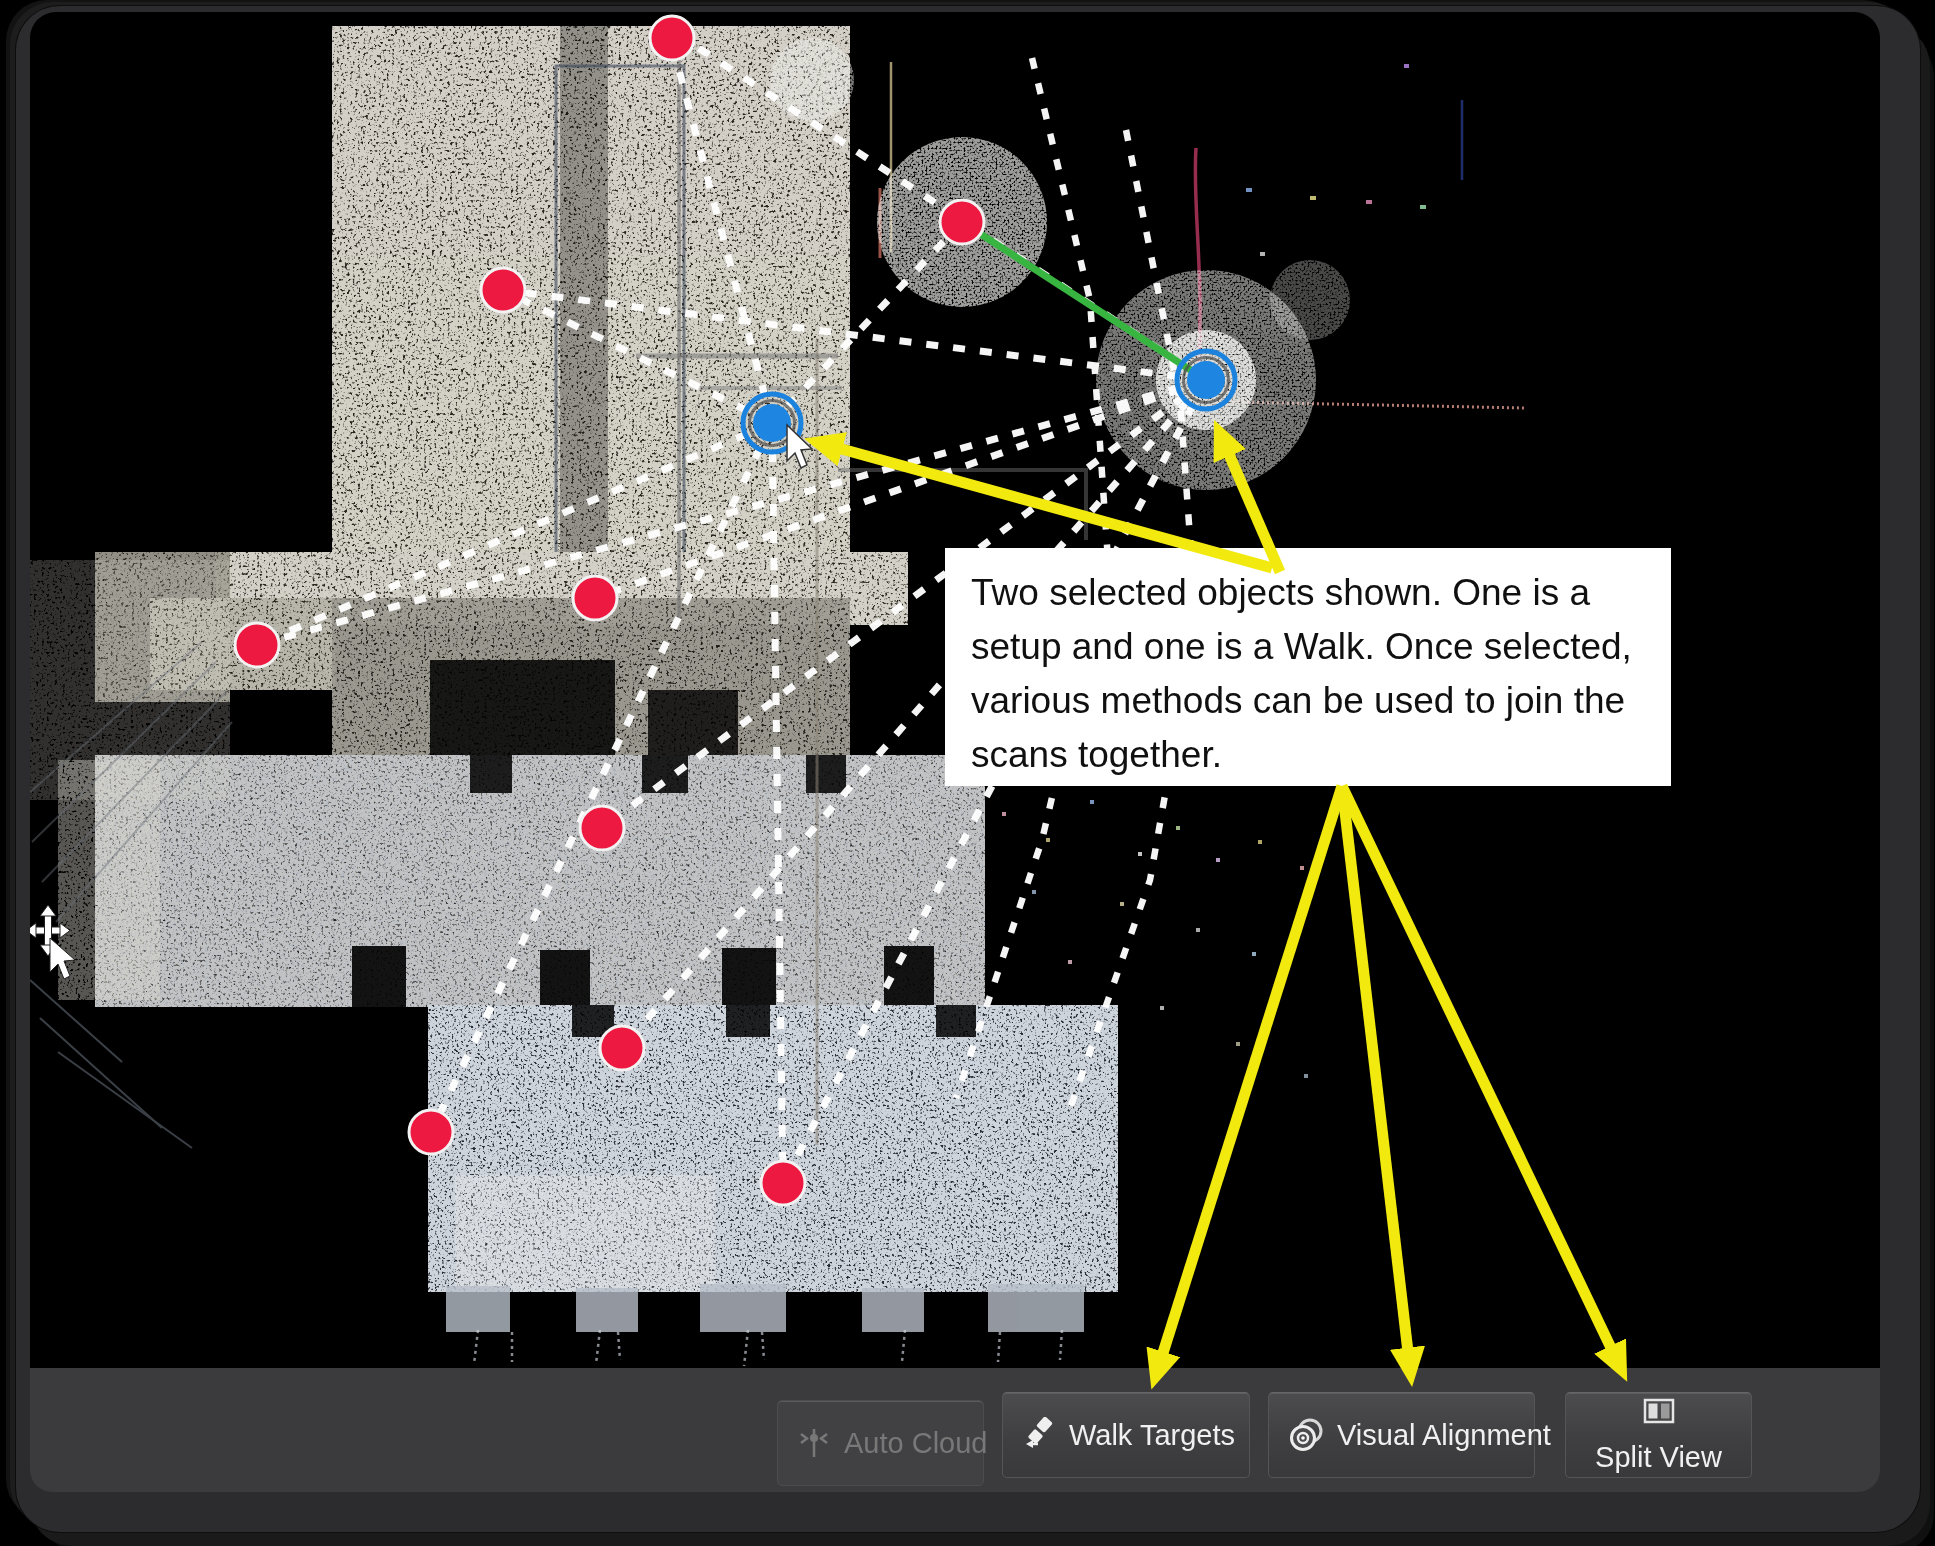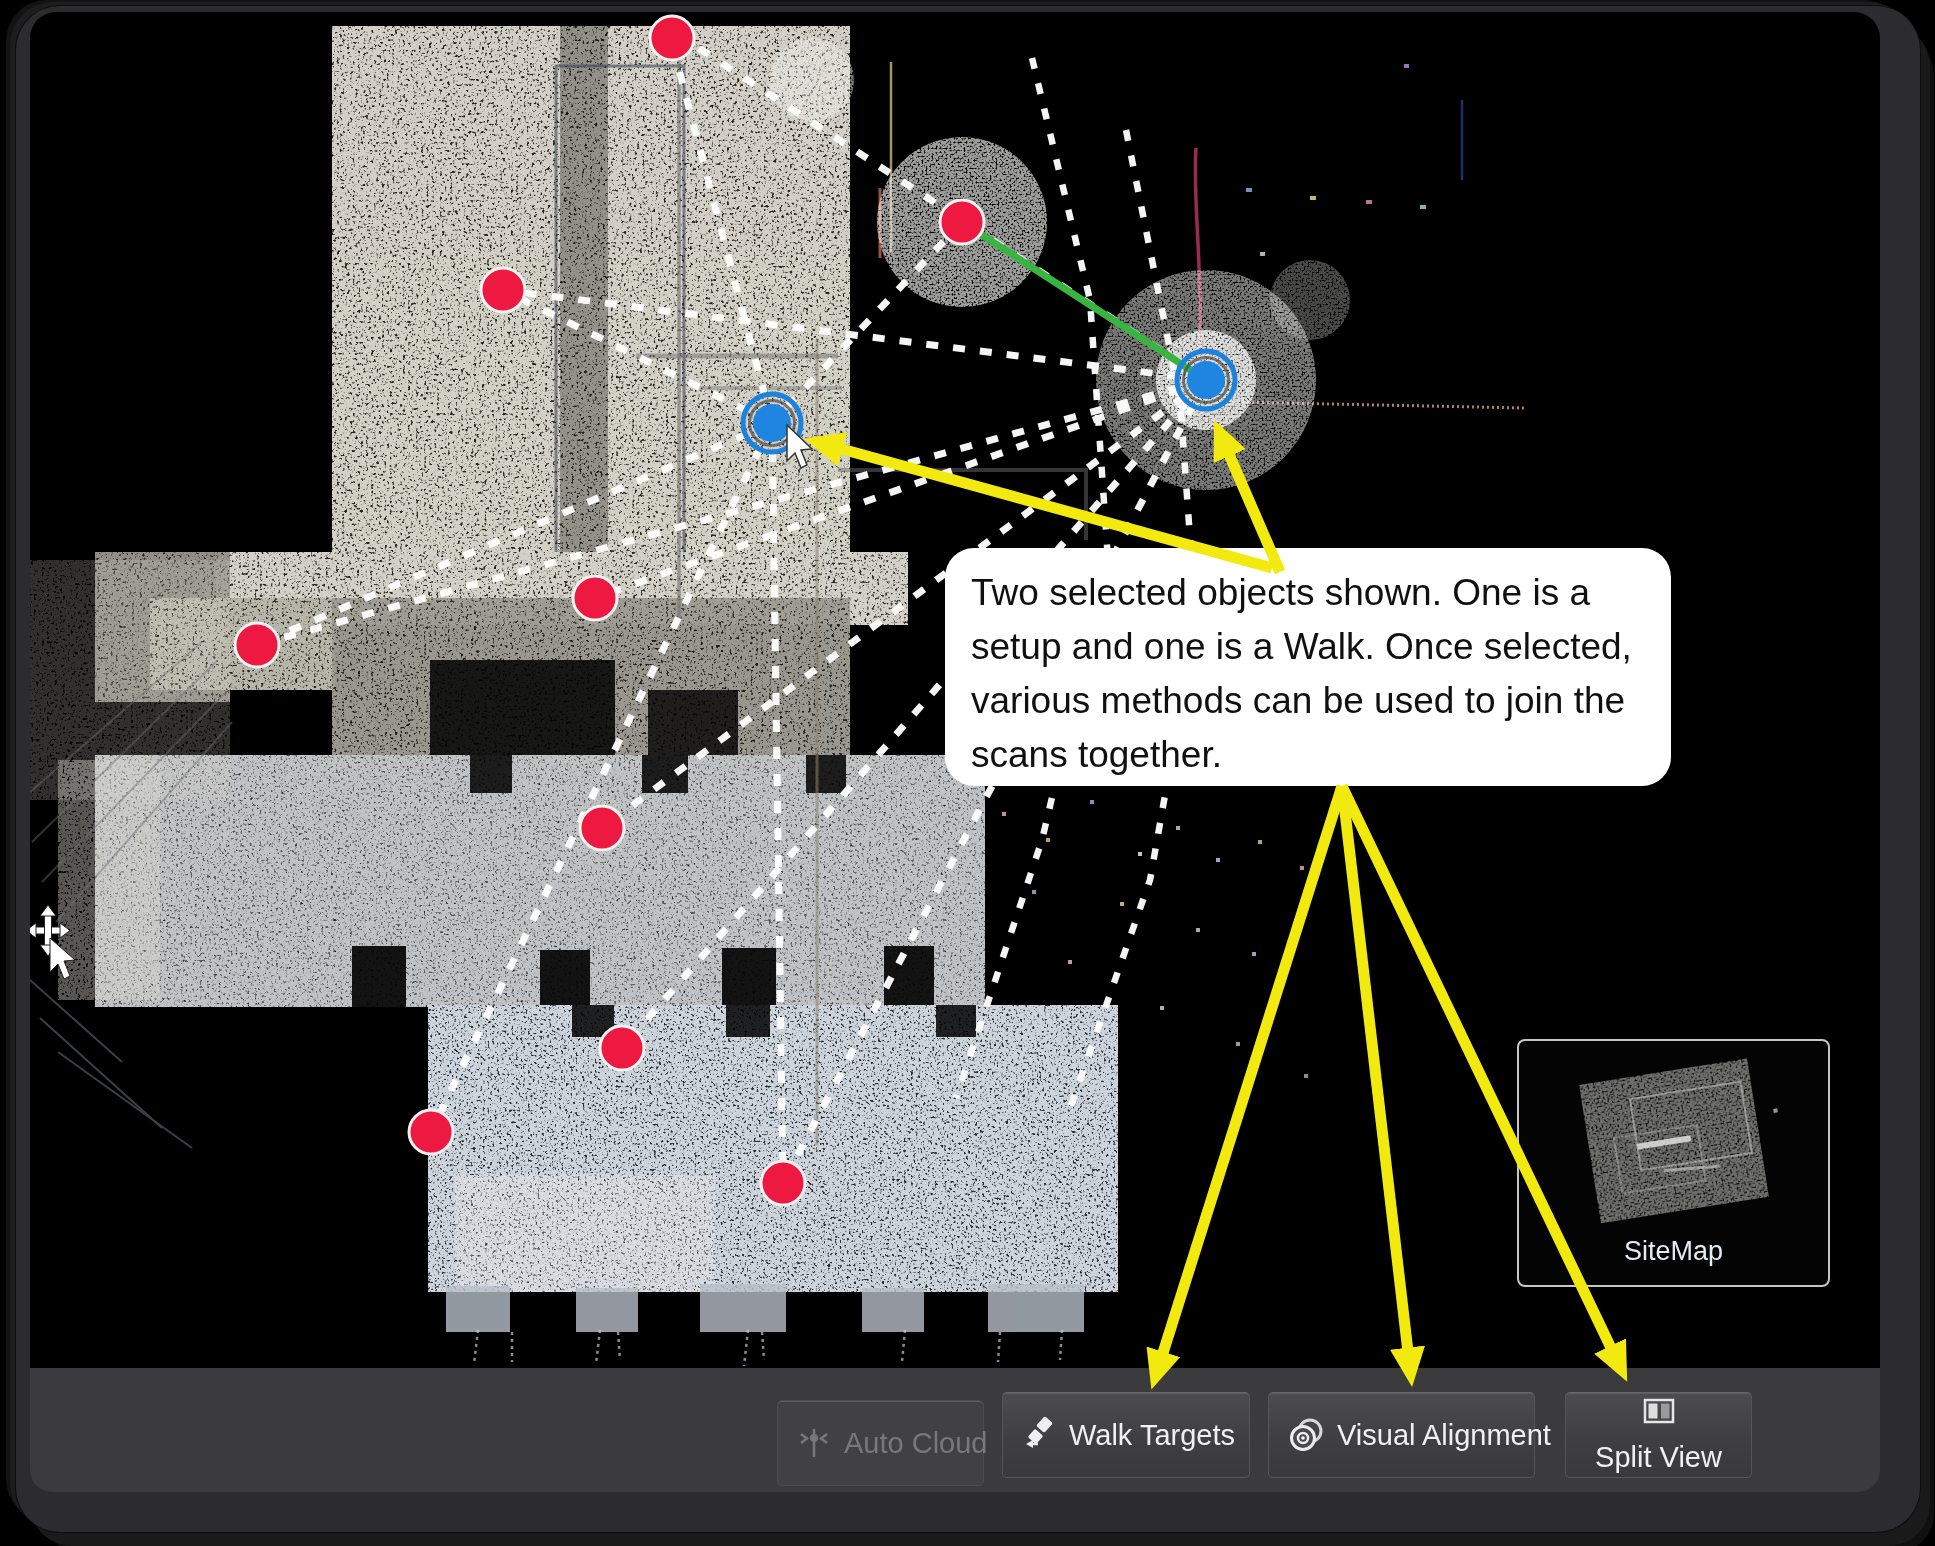--- a/index.html
+++ b/index.html
@@ -15,21 +15,21 @@
            border-radius:0 0 22px 22px;}
   .btn{position:absolute;top:24px;height:86px;border-radius:5px;display:flex;align-items:center;
        gap:12px;padding:0 18px;box-sizing:border-box;cursor:pointer;
        background:linear-gradient(180deg,#4c4c4e 0%,#3f3f41 55%,#39393b 100%);
        border:1px solid #555;border-top-color:#666;box-shadow:inset 0 1px 0 #5d5d5f;}
   .btn .lbl{font-size:29px;color:#f0f0f0;white-space:nowrap;}
   .btn.disabled{background:#414143;border-color:#4c4c4e;margin-top:8px;}
   .btn.disabled .lbl{color:#787878;}
   .btn svg{flex:0 0 auto;}
   .annotation{position:absolute;left:915px;top:536px;width:726px;height:238px;background:#ffffff;
-              box-sizing:border-box;padding:18px 26px;border-radius:29px;}
+              box-sizing:border-box;padding:18px 26px;}
   .annotation .txt{font-size:37px;line-height:54px;color:#101010;}
   .sitemap{position:absolute;left:1487px;top:1027px;width:313px;height:248px;background:#040404;
            border:2px solid #c6c6c6;border-radius:8px;box-sizing:border-box;}
   .sitemap .smlabel{position:absolute;left:0;right:0;bottom:18px;text-align:center;
                     font-size:27px;color:#e4ebf2;}
   .overlay{position:absolute;left:0;top:0;pointer-events:none;}
 </style>
 </head>
 <body>
 
@@ -219,33 +219,20 @@
         <rect x="33" y="927" width="30" height="7"></rect>
         <rect x="44.5" y="915" width="7" height="31"></rect>
         <polygon points="48,905 40,916 56,916"></polygon>
         <polygon points="48,956 40,945 56,945"></polygon>
         <polygon points="26,930.5 36,923 36,938"></polygon>
         <polygon points="70,930.5 60,923 60,938"></polygon>
         <polygon points="50,938 50,972 58,964 64,979 70,976 64,961 75,960"></polygon>
       </g>
     </svg>
 
-    <div class="sitemap">
-      <svg width="309" height="200" viewBox="0 0 309 200">
-        <g transform="rotate(-9 154 100)">
-          <rect x="70" y="30" width="170" height="140" filter="url(#speckS)" opacity="0.45"></rect>
-          <rect x="118" y="52" width="112" height="72" fill="none" stroke="#cfcfcf" stroke-width="2" opacity="0.5"></rect>
-          <rect x="96" y="88" width="84" height="56" fill="none" stroke="#bbbbbb" stroke-width="2" opacity="0.4"></rect>
-          <line x1="118" y1="100" x2="172" y2="100" stroke="#e8e8e8" stroke-width="6" opacity="0.8"></line>
-          <line x1="140" y1="128" x2="196" y2="132" stroke="#d0d0d0" stroke-width="3" opacity="0.6"></line>
-          <rect x="258" y="84" width="4" height="4" fill="#999999"></rect>
-        </g>
-      </svg>
-      <div class="smlabel">SiteMap</div>
-    </div>
 
     <div class="annotation">
       <div class="txt">Two selected objects shown. One is a setup and one is a Walk. Once selected, various methods can be used to join the scans together.</div>
     </div>
   </div>
 
   <div class="toolbar">
     <div class="btn disabled" style="left:747px;width:207px;">
       <svg width="36" height="36" viewBox="0 0 36 36">
         <g stroke="#787878" fill="none" stroke-width="2.5">

